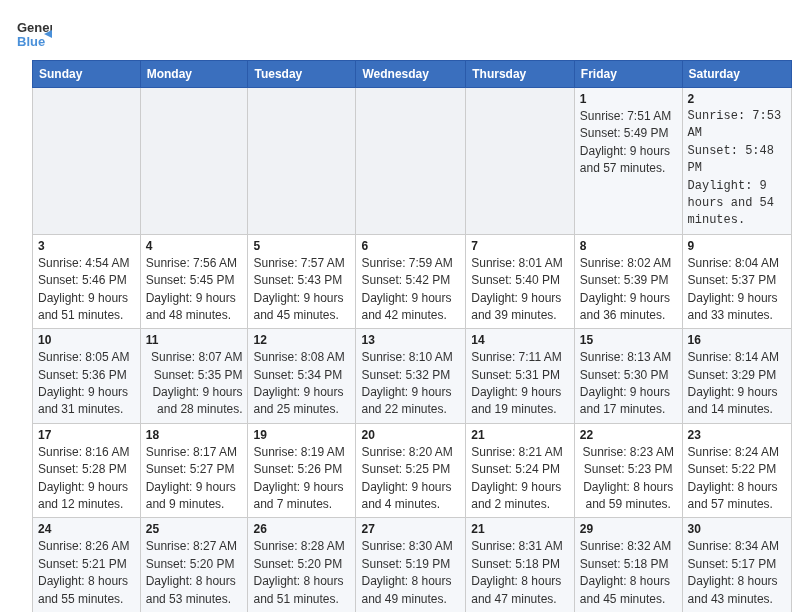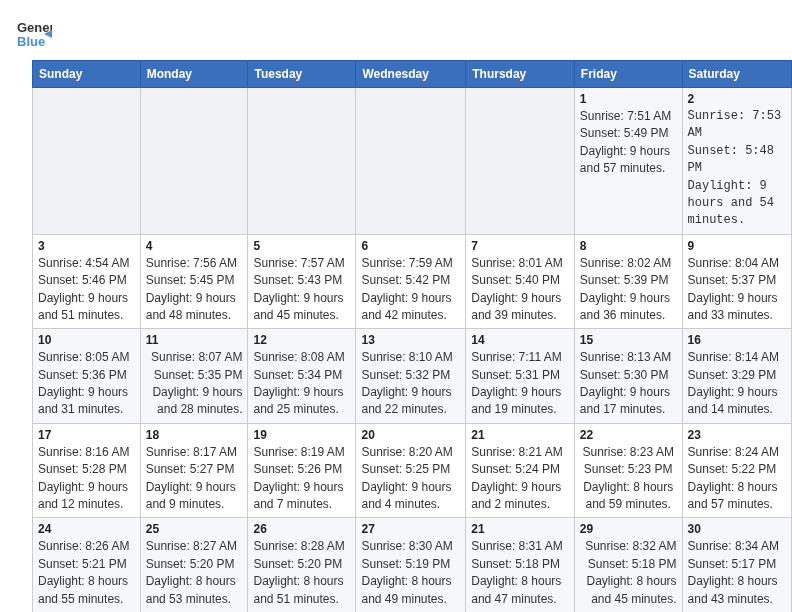--- a/index.html
+++ b/index.html
@@ -287,21 +287,21 @@
 Daylight: 8 hours and 49 minutes.</div>
         </td>
         <td>
           <span class="day-num">21</span>
           <div class="day-info" style="white-space: pre-line;">Sunrise: 8:31 AM
 Sunset: 5:18 PM
 Daylight: 8 hours and 47 minutes.</div>
         </td>
         <td>
           <span class="day-num">29</span>
-          <div class="day-info" style="white-space: pre-line; text-align: right;">Sunrise: 8:32 AM
+          <div class="day-info" style="white-space: pre-line;">Sunrise: 8:32 AM
 Sunset: 5:18 PM
 Daylight: 8 hours and 45 minutes.</div>
         </td>
         <td>
           <span class="day-num">30</span>
           <div class="day-info" style="white-space: pre-line;">Sunrise: 8:34 AM
 Sunset: 5:17 PM
 Daylight: 8 hours and 43 minutes.</div>
         </td>
       </tr>

